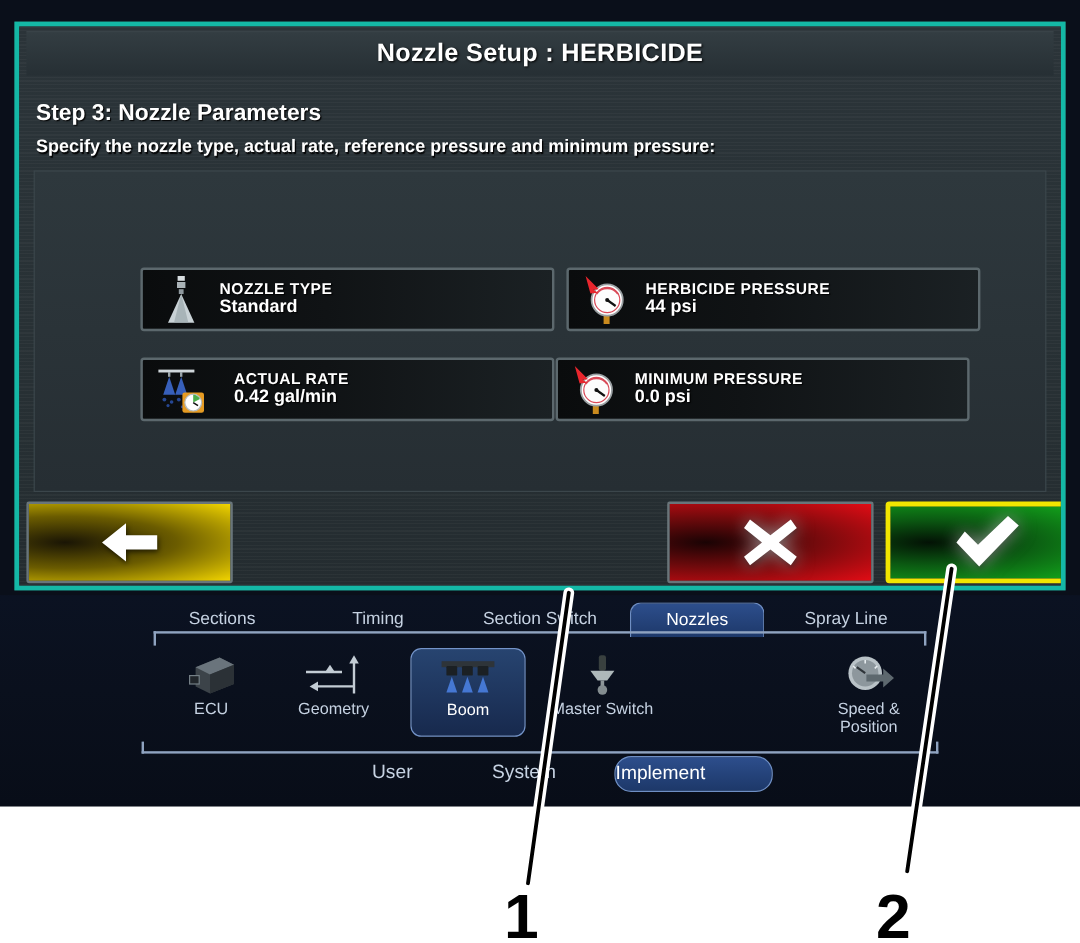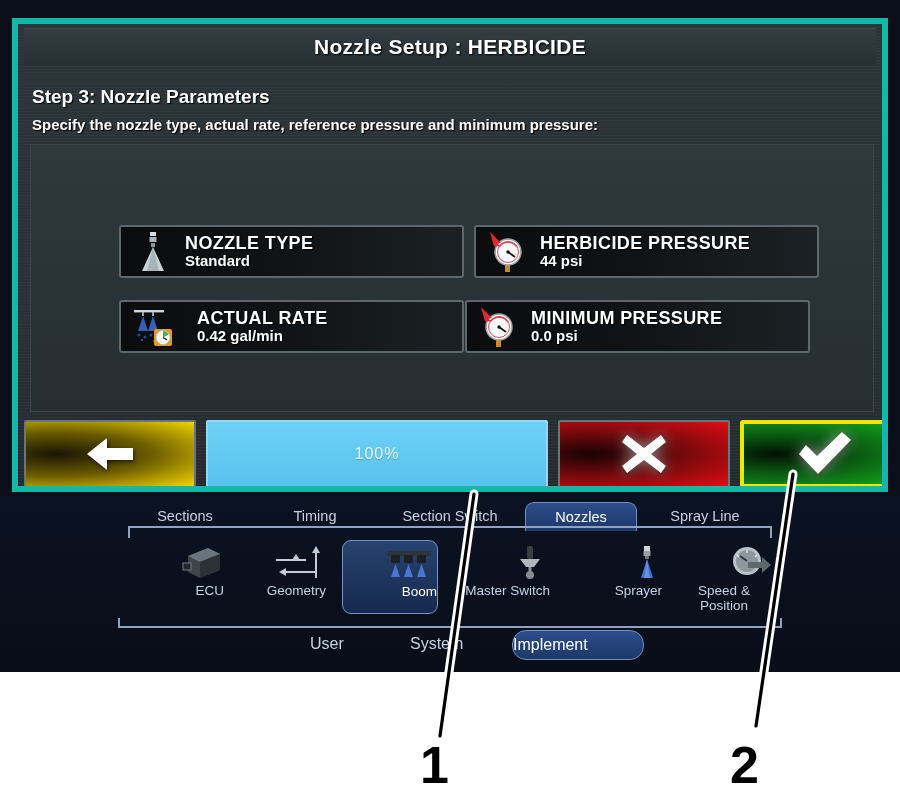--- a/index.html
+++ b/index.html
@@ -14,21 +14,21 @@
   
   #terminal{
     position:absolute;left:0;top:0;width:900px;height:672px;
     background:#0a0f1a;
     overflow:hidden;
   }
 
   
   #dialog{
     position:absolute;left:12px;top:18px;width:876px;height:474px;
-    border:6px solid #14b8a6;
+    border:4px solid #14b8a6;
     background:#262f33;
     box-sizing:border-box;
     overflow:hidden;
   }
   #dialog-inner{
     position:absolute;left:0;top:0;right:0;bottom:0;
     background:
       repeating-linear-gradient(to bottom,
         rgba(255,255,255,0.030) 0px,
         rgba(255,255,255,0.030) 1px,
@@ -77,21 +77,21 @@
     display:flex;align-items:center;
     padding-left:6px;
     overflow:hidden;
   }
   .card .c-icon{
     width:52px;height:45px;flex:0 0 52px;
     display:flex;align-items:center;justify-content:center;
   }
   .card .c-txt{margin-left:6px;line-height:1.12;}
   .c-label{
-    color:#ffffff;font-size:18px;font-weight:bold;letter-spacing:.4px;
+    color:#ffffff;font-size:13px;font-weight:bold;letter-spacing:.4px;
     text-shadow:1px 1px 1px #000;
   }
   .c-value{
     color:#ffffff;font-size:15px;font-weight:bold;
     text-shadow:1px 1px 1px #000;
   }
 
   #card-nozzle-type{left:88px;top:80px;}
   #card-ref-pressure{left:443px;top:80px;}
   #card-actual-rate{left:88px;top:155px;gap:12px;}
@@ -172,21 +172,21 @@
   }
   #rail-top{left:128px;top:30px;width:644px;height:12px;
     border-bottom:none;border-top:2px solid #8fa3c0;
     border-radius:0;}
 
   .nav-icons{
     position:absolute;left:118px;top:44px;width:664px;height:76px;
   }
   .nav-icon{
     position:absolute;top:0;width:96px;height:74px;
-    display:flex;flex-direction:column;align-items:flex-end;justify-content:flex-start;
+    display:flex;flex-direction:column;align-items:center;justify-content:flex-start;
     box-sizing:border-box;
   }
   .nav-icon.sel{
     background:linear-gradient(to bottom,#24406f 0%,#1a3straight 0%,#16294d 100%);
     background:linear-gradient(to bottom,#274470 0%,#17294d 100%);
     border:1px solid #7494c9;
     border-radius:9px;
   }
   .ni-glyph{height:42px;display:flex;align-items:center;justify-content:center;margin-top:2px;}
   .ni-label{
@@ -324,23 +324,20 @@
       </div>
 
       <div class="btn-bar">
 
         <div class="btn" id="btn-back">
           <svg class="glyph-arrow" viewBox="0 0 54 40">
             <path d="M24 4 L24 14 L50 14 L50 26 L24 26 L24 36 L4 20 Z" fill="#ffffff"></path>
           </svg>
         </div>
 
-        <div class="btn" id="btn-progress">
-          <span id="progress-text">100%</span>
-        </div>
 
         <div class="btn" id="btn-cancel">
           <svg class="glyph-x" width="52" height="46" viewBox="0 0 52 46">
             <path d="M9 4 L26 17 L43 4 L48 11 L33 23 L48 35 L43 42 L26 29 L9 42 L4 35 L19 23 L4 11 Z" fill="#ffffff"></path>
           </svg>
         </div>
 
         <div class="btn" id="btn-accept">
           <svg class="glyph-check" width="62" height="48" viewBox="0 0 62 48">
             <path d="M6 24 L13 15 L24 26 L49 2 L58 10 L25 44 Z" fill="#ffffff"></path>
@@ -426,32 +423,20 @@
           <svg width="40" height="38" viewBox="0 0 40 38">
             <rect x="17" y="2" width="6" height="13" rx="2" fill="#39403f"></rect>
             <path d="M10 15 L30 15 L24 23 L16 23 Z" fill="#aeb8ba"></path>
             <rect x="18.5" y="23" width="3" height="5" fill="#8d9699"></rect>
             <circle cx="20" cy="31" r="4" fill="#848d90"></circle>
           </svg>
         </div>
         <div class="ni-label">Master Switch</div>
       </div>
 
-      <div class="nav-icon" style="left:448px;">
-        <div class="ni-glyph">
-          <svg width="30" height="38" viewBox="0 0 30 38">
-            <rect x="12" y="2" width="6" height="5" fill="#cfd6da"></rect>
-            <rect x="11.5" y="7" width="7" height="5" fill="#99a2a7"></rect>
-            <rect x="13" y="12" width="4" height="3" fill="#6f787d"></rect>
-            <path d="M15 15 L21 34 L9 34 Z" fill="#3f6fd8"></path>
-            <path d="M15 15 L18 34 L12 34 Z" fill="#6d96ea" opacity=".8"></path>
-          </svg>
-        </div>
-        <div class="ni-label">Sprayer</div>
-      </div>
 
       <div class="nav-icon" style="left:558px;">
         <div class="ni-glyph">
           <svg width="44" height="38" viewBox="0 0 44 38">
             <circle cx="19" cy="17" r="14" fill="#b9c2c7"></circle>
             <circle cx="19" cy="17" r="11" fill="#8d979d"></circle>
             <g stroke="#e9eef1" stroke-width="1.3">
               <line x1="9" y1="11" x2="11" y2="13"></line>
               <line x1="19" y1="6" x2="19" y2="9"></line>
               <line x1="29" y1="11" x2="27" y2="13"></line>

